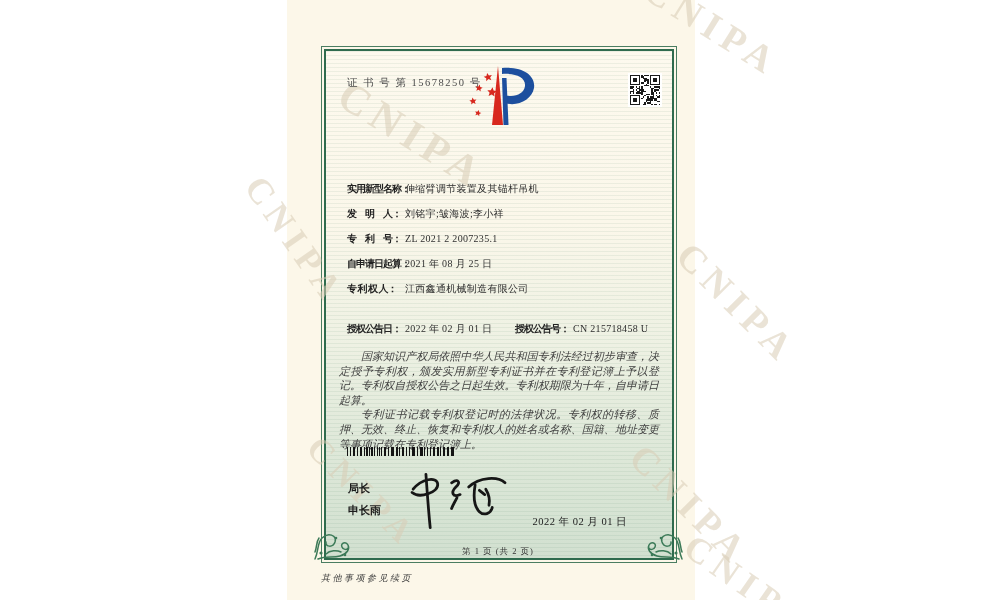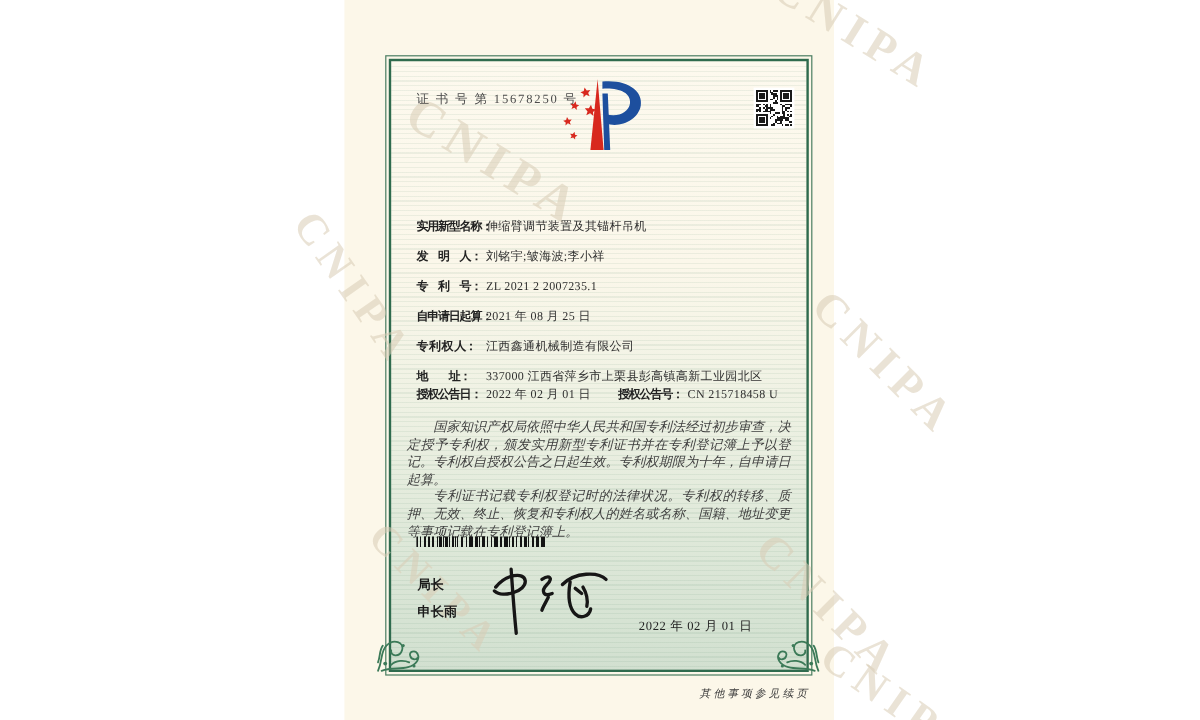--- a/index.html
+++ b/index.html
@@ -38,21 +38,21 @@
   .flabel{display:inline-block;width:58px;letter-spacing:-1px;font-weight:bold;color:#222}
   .fvalue{letter-spacing:.3px}
   .g2{position:absolute;left:168px;white-space:nowrap}
   .paras{left:52px;top:349px;width:320px;font-size:11px;line-height:14.6px;text-align:justify;font-style:italic;color:#3f3f3f}
   .paras p{margin:0;text-indent:2em}
   .barcode{left:60px;top:447px}
   .sigblock{left:61px;top:477px;font-family:Liberation Sans, sans-serif;font-size:11px;font-weight:bold;color:#1b1b1b;line-height:22px}
   .signature{left:116px;top:470px}
   .issue-date{left:200px;top:515px;width:140px;text-align:right;font-size:10.5px;letter-spacing:.5px;color:#222;white-space:nowrap}
   .pagenote{left:34px;top:546px;width:354px;text-align:center;font-size:8.5px;letter-spacing:1px;color:#333}
-  .footnote{left:34px;top:572px;width:354px;text-align:right;font-size:9px;font-style:italic;letter-spacing:2.5px;color:#3b3b3b}
+  .footnote{left:34px;top:572px;width:354px;text-align:left;font-size:9px;font-style:italic;letter-spacing:2.5px;color:#3b3b3b}
   .orn{width:42px;height:42px}
   .orn-l{left:25px;top:519px}
   .orn-r{left:356px;top:519px;transform:scaleX(-1)}
 </style>
 </head>
 <body>
 
 <div id="paper">
   <div class="bframe">
     <div class="binner"></div>
@@ -89,23 +89,20 @@
     </div>
     <div class="frow" style="top:232px">
       <span class="flabel">专　利　号：</span><span class="fvalue">ZL 2021 2 2007235.1</span>
     </div>
     <div class="frow" style="top:257px">
       <span class="flabel">自申请日起算：</span><span class="fvalue">2021 年 08 月 25 日</span>
     </div>
     <div class="frow" style="top:282px">
       <span class="flabel">专 利 权 人：</span><span class="fvalue">江西鑫通机械制造有限公司</span>
     </div>
-    <div class="frow" style="top:307px">
-      <span class="flabel">地　　址：</span><span class="fvalue">337000 江西省萍乡市上栗县彭高镇高新工业园北区</span>
-    </div>
     <div class="frow" style="top:322px">
       <span class="flabel">授权公告日：</span><span class="fvalue">2022 年 02 月 01 日</span>
       <span class="g2"><span class="flabel">授权公告号：</span><span class="fvalue">CN 215718458 U</span></span>
     </div>
 
     <div class="paras">
       <p>国家知识产权局依照中华人民共和国专利法经过初步审查，决定授予专利权，颁发实用新型专利证书并在专利登记簿上予以登记。专利权自授权公告之日起生效。专利权期限为十年，自申请日起算。</p>
       <p>专利证书记载专利权登记时的法律状况。专利权的转移、质押、无效、终止、恢复和专利权人的姓名或名称、国籍、地址变更等事项记载在专利登记簿上。</p>
     </div>
 
@@ -125,20 +122,21 @@
         <path d="M44 12 C50 8 53 11 48 16 C43 21 45 26 52 23"></path>
         <path d="M49 26 C47 30 45 33 44 36"></path>
         <path d="M60 16 C70 6 88 6 94 12"></path>
         <path d="M66 14 C64 26 65 34 70 39 C74 43 81 41 82 35"></path>
         <path d="M76 18 C79 23 80 28 79 33"></path>
         <path d="M70 19 L75 23"></path>
       </g>
     </svg>
 
     <div class="issue-date">2022 年 02 月 01 日</div>
+    <div class="pagenote">第 1 页 (共 2 页)</div>
 
     <svg class="orn orn-l" viewBox="0 0 42 42">
       <g fill="none" stroke="#3c7a58" stroke-width="1.5" stroke-linecap="round">
         <path d="M3 40 C7 31 5 24 10 19 C16 13 25 16 23 23 C21 29 13 28 14 23"></path>
         <path d="M6 40 C14 37 21 39 28 37 C35 35 38 30 36 26 C34 22 28 24 30 28 C31 31 35 31 36 29"></path>
         <path d="M14 35 C18 31 25 31 29 33"></path>
         <path d="M3 33 C5 28 4 23 7 19"></path>
         <circle cx="9" cy="34" r="1.6" fill="#3c7a58" stroke="none"></circle>
         <circle cx="24" cy="19" r="1.3" fill="#3c7a58" stroke="none"></circle>
         <circle cx="33" cy="36" r="1.3" fill="#3c7a58" stroke="none"></circle>

